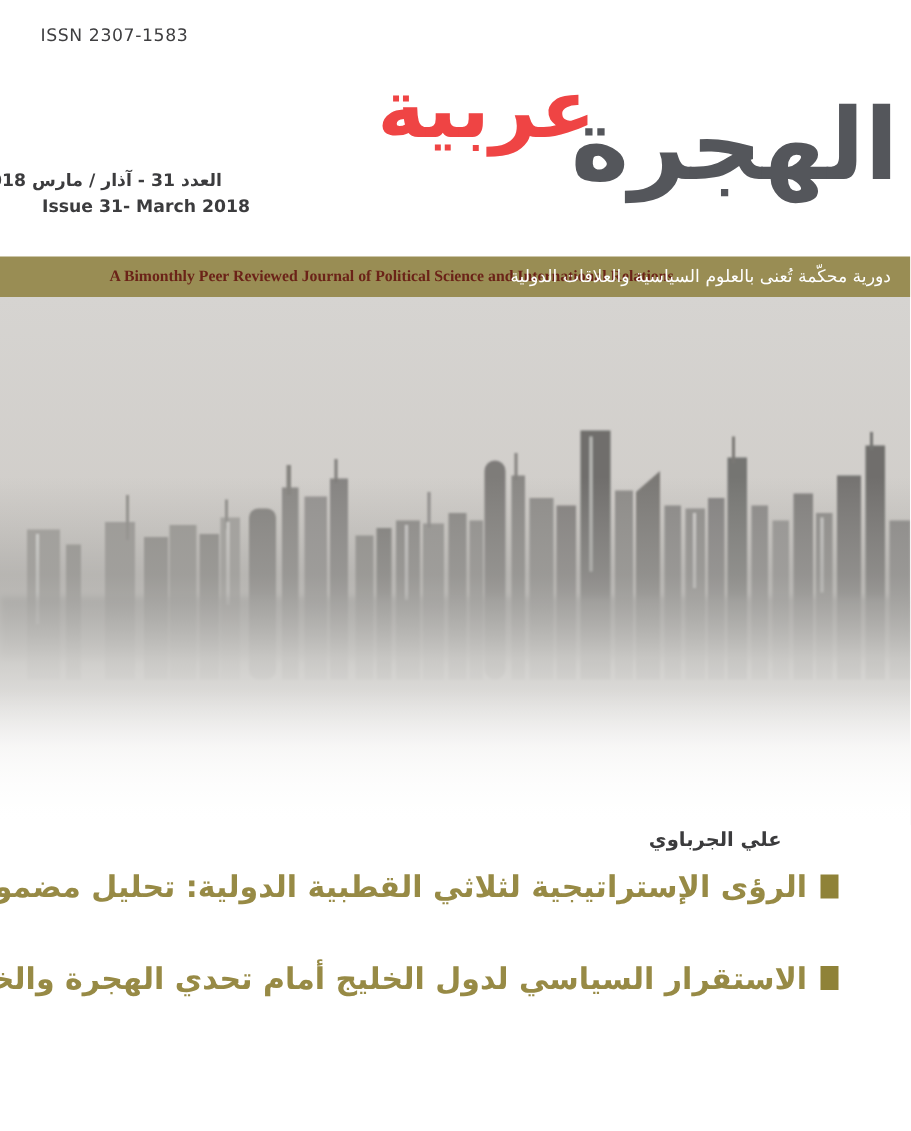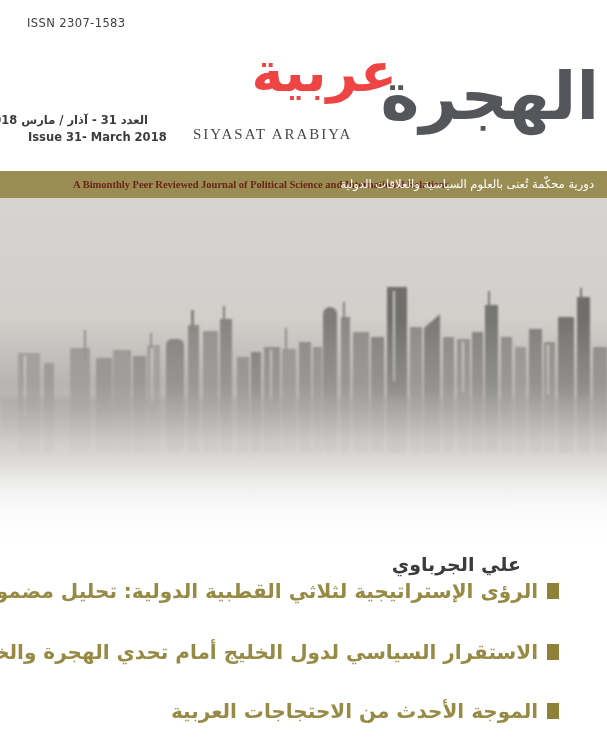--- a/index.html
+++ b/index.html
@@ -42,21 +42,21 @@
   .banner-ar{
     position:absolute;right:13px;top:0;height:27px;line-height:26px;direction:rtl;
     font-size:11.5px;color:#ffffff;white-space:nowrap;
   }
   
   .photo{position:absolute;left:0;top:198px;width:607px;height:352px;}
   .photo svg{display:block;width:607px;height:352px;}
   
   .toc-author{
     position:absolute;right:86px;direction:rtl;white-space:nowrap;
-    font-size:19px;font-weight:bold;color:#3b3b3d;
+    font-size:13px;font-weight:bold;color:#3b3b3d;
   }
   .toc-title{
     position:absolute;right:48px;direction:rtl;white-space:nowrap;
     font-size:20px;font-weight:bold;color:#978a45;
   }
   .bullet{
     display:inline-block;width:12px;height:16px;background:#8f8238;
     margin-left:9px;vertical-align:-1px;
   }
   .a1{top:553px}.t1{top:579px}
@@ -65,21 +65,20 @@
 </style>
 </head>
 <body>
 
 <div class="page">
 
   <div class="issn">ISSN 2307-1583</div>
 
   <div class="logo-ar-main">الهجرة</div>
   <div class="logo-ar-accent">عربية</div>
-  <div class="logo-en">SIYASAT ARABIYA</div>
 
   <div class="issue-block">
     <div class="issue-ar">العدد 31 - آذار / مارس 2018</div>
     <div class="issue-en">Issue 31- March 2018</div>
   </div>
 
   <div class="banner">
     <div class="banner-en">A Bimonthly Peer Reviewed Journal of Political Science and International Relations</div>
     <div class="banner-ar">دورية محكّمة تُعنى بالعلوم السياسية والعلاقات الدولية</div>
   </div>
@@ -172,15 +171,14 @@
       <rect x="0" y="120" width="607" height="232" fill="url(#fog)"></rect>
       <rect x="0" y="262" width="607" height="90" fill="url(#bottomwhite)"></rect>
     </svg>
   </div>
 
   <div class="toc-author a1">علي الجرباوي</div>
   <div class="toc-title t1"><span class="bullet"></span><span>الرؤى الإستراتيجية لثلاثي القطبية الدولية: تحليل مضمون مقارن</span></div>
 
   <div class="toc-title t2"><span class="bullet"></span><span>الاستقرار السياسي لدول الخليج أمام تحدي الهجرة والخلل السكاني</span></div>
 
-  <div class="toc-title t3"><span class="bullet"></span><span>الموجة الأحدث من الاحتجاجات العربية</span></div>
 
 </div>
 
 </body></html>

